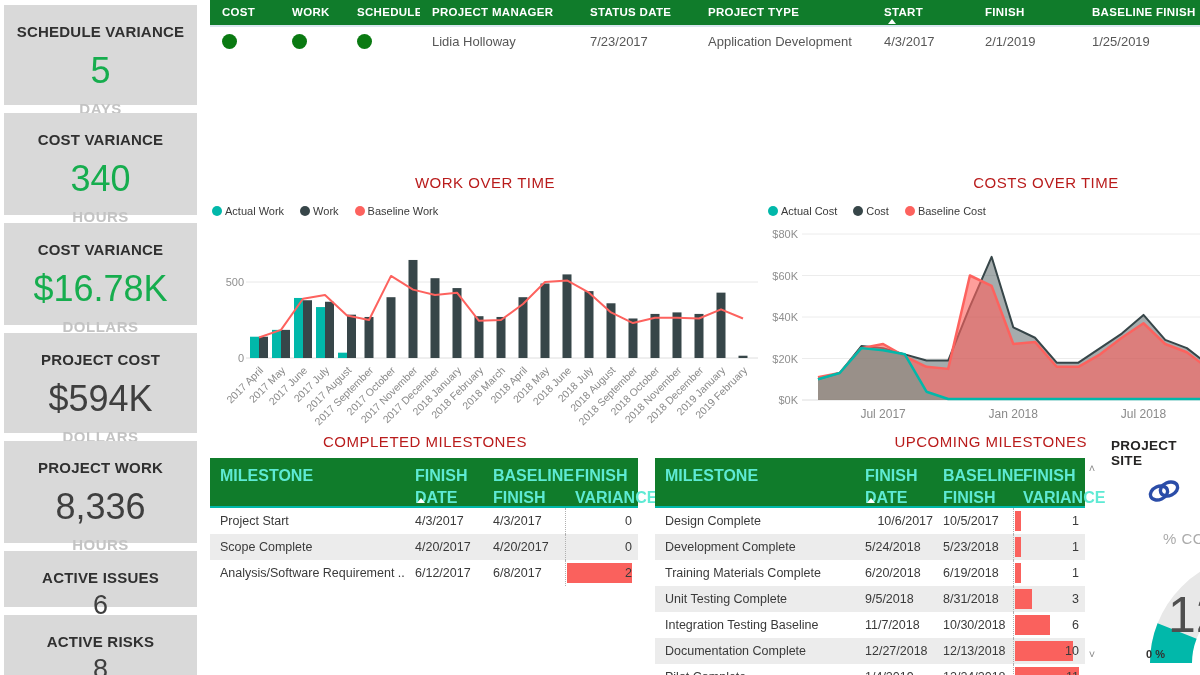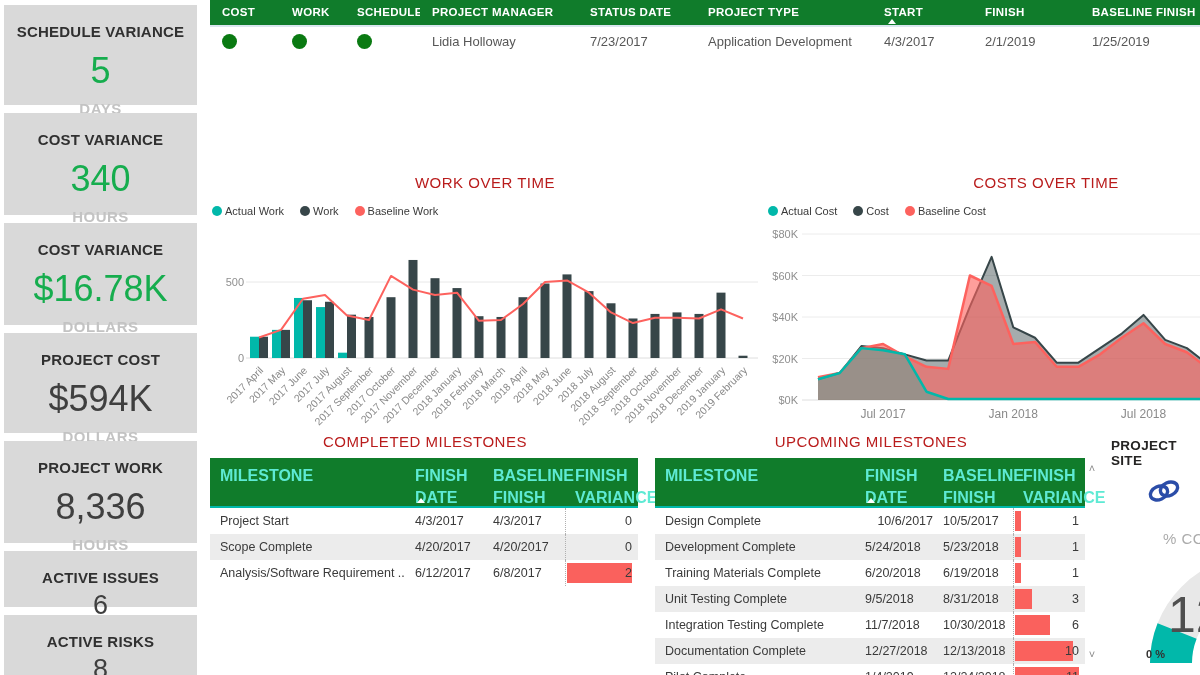--- a/index.html
+++ b/index.html
@@ -269,21 +269,21 @@
         <div class="m-cell" style="width: 195px;">Analysis/Software Requirement ...</div>
         <div class="m-cell" style="width: 78px;">6/12/2017</div>
         <div class="m-cell" style="width: 82px;">6/8/2017</div>
         <div class="m-var" style="width: 73px;">
           <div class="vbar" style="width: 65px;"></div>
           <span class="vnum">2</span>
         </div>
       </div>
     </div>
 
-  <div class="sec-title" style="left:655px;top:433px;width:432px;">UPCOMING MILESTONES</div>
+  <div class="sec-title" style="left:655px;top:433px;width:432px;text-align:right;">UPCOMING MILESTONES</div>
   <div class="m-head" style="left:655px;top:458px;width:430px;">
     <div class="mh" style="width:200px;"><span>MILESTONE</span></div>
     <div class="mh" style="width:78px;"><span>FINISH</span><br><span>DATE</span><span class="tri"></span></div>
     <div class="mh" style="width:80px;"><span>BASELINE</span><br><span>FINISH</span></div>
     <div class="mh" style="width:72px;"><span>FINISH</span><br><span>VARIANCE</span></div>
   </div>
   <div class="m-body" id="upcoming-body" style="left:655px;top:508px;width:430px;height:167px;overflow:hidden;">
       <div class="m-row">
         <div class="m-cell" style="width: 200px;">Design Complete</div>
         <div class="m-cell" style="width: 78px; text-align: right;">10/6/2017</div>
@@ -314,21 +314,21 @@
       <div class="m-row alt">
         <div class="m-cell" style="width: 200px;">Unit Testing Complete</div>
         <div class="m-cell" style="width: 78px;">9/5/2018</div>
         <div class="m-cell" style="width: 80px;">8/31/2018</div>
         <div class="m-var" style="width: 72px;">
           <div class="vbar" style="width: 17.4545px;"></div>
           <span class="vnum">3</span>
         </div>
       </div>
       <div class="m-row">
-        <div class="m-cell" style="width: 200px;">Integration Testing Complete</div>
+        <div class="m-cell" style="width: 200px;">Integration Testing Baseline</div>
         <div class="m-cell" style="width: 78px;">11/7/2018</div>
         <div class="m-cell" style="width: 80px;">10/30/2018</div>
         <div class="m-var" style="width: 72px;">
           <div class="vbar" style="width: 34.9091px;"></div>
           <span class="vnum">6</span>
         </div>
       </div>
       <div class="m-row alt">
         <div class="m-cell" style="width: 200px;">Documentation Complete</div>
         <div class="m-cell" style="width: 78px;">12/27/2018</div>

